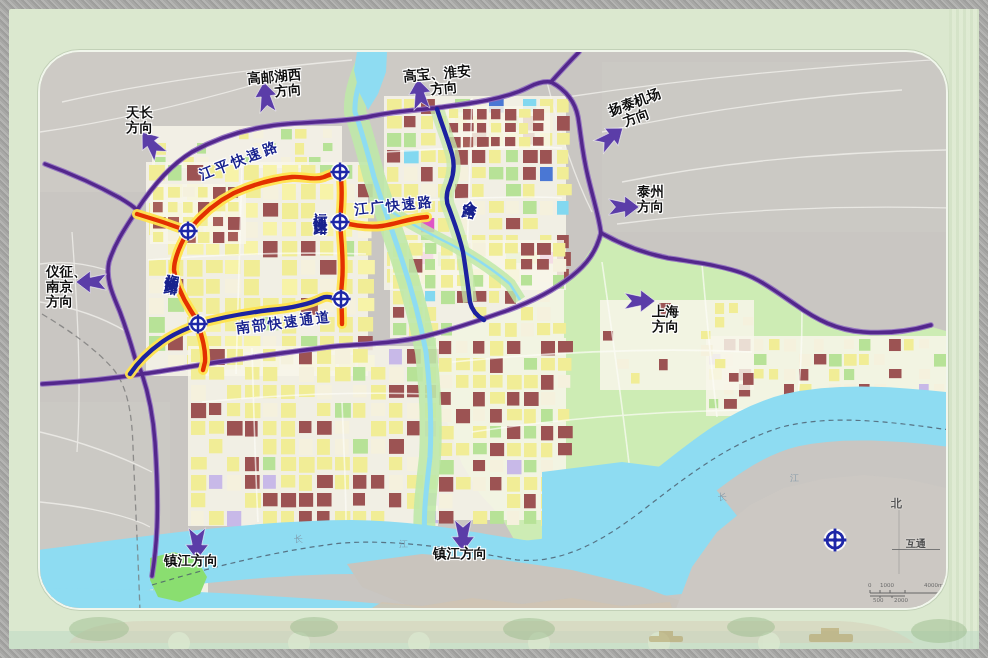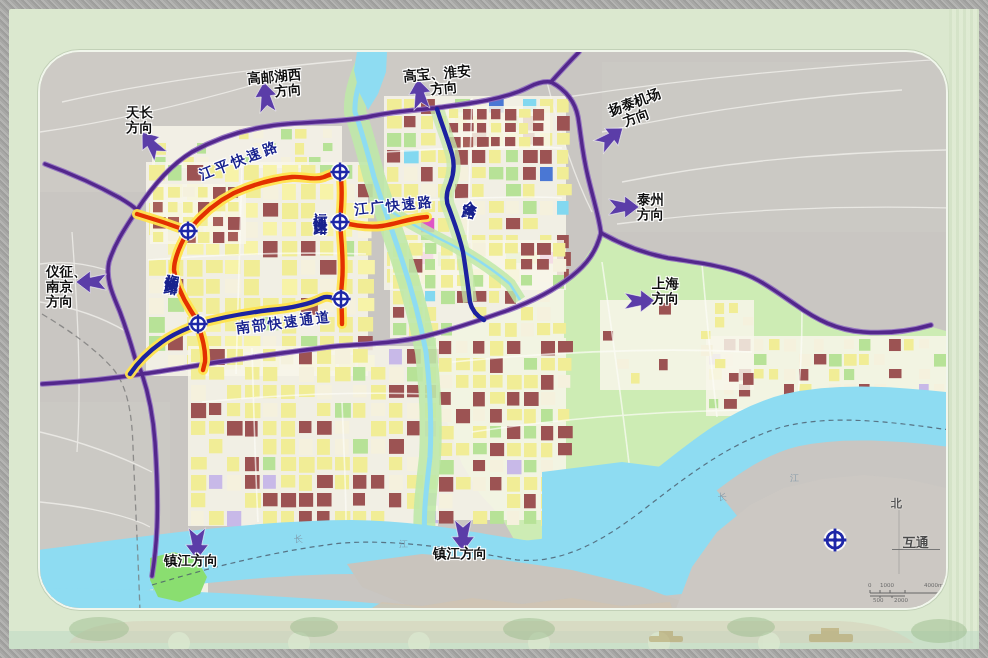--- a/index.html
+++ b/index.html
@@ -17,21 +17,21 @@
   
   .dl{position:absolute;color:var(--direction-label,#0d0d0d);font-weight:bold;font-size:13.5px;
     line-height:15px;white-space:nowrap;
     text-shadow:-1px -1px 0 #fff,1px -1px 0 #fff,-1px 1px 0 #fff,1px 1px 0 #fff,0 0 3px #fff;}
   .dl .ind{margin-left:26px;}
   .rl{position:absolute;color:var(--road-label,#18228e);font-weight:bold;font-size:14px;
     letter-spacing:2px;white-space:nowrap;
     text-shadow:-1px -1px 0 #fff,1px -1px 0 #fff,-1px 1px 0 #fff,1px 1px 0 #fff,0 0 3px #fff;}
   .vert{writing-mode:vertical-rl;text-orientation:upright;letter-spacing:2px;}
   .riverchar{position:absolute;color:#7e95a6;font-size:9px;opacity:.85;letter-spacing:1px;}
-  .legend-t{position:absolute;color:#4a4a4a;font-weight:bold;font-size:13px;
+  .legend-t{position:absolute;color:#4a4a4a;font-weight:bold;font-size:10px;
     text-shadow:0 0 2px #fff;}
   .legend-underline{position:absolute;border-bottom:1px solid #777;width:48px;height:17px;
     text-align:center;}
   .north{position:absolute;color:#555;font-size:11px;font-weight:bold;text-shadow:0 0 2px #fff;}
   .sb{position:absolute;color:#6b6b6b;font-size:5.5px;line-height:6px;}
   .road-ring{stroke:var(--ring-road,#53278c);}
   .road-red{stroke:var(--expressway,#e33000);}
   .road-glow{stroke:var(--expressway-glow,#ffe34d);}
   .road-blue{stroke:var(--artery,#1c22a0);}
   .arrow{fill:var(--arrow,#5b3da8);stroke:#ffffff;stroke-width:.8;stroke-opacity:.6;}
@@ -885,25 +885,25 @@
   <div class="ind">方向</div>
 </div>
 <div class="dl" style="left:364px;top:14px;transform:rotate(-5deg)">
   <div>高宝、淮安</div>
   <div class="ind">方向</div>
 </div>
 <div class="dl" style="left:570px;top:42px;transform:rotate(-20deg)">
   <div>扬泰机场</div>
   <div style="margin-left:10px">方向</div>
 </div>
-<div class="dl" style="left:597px;top:140px">
+<div class="dl" style="left:597px;top:132px">
   <div>泰州</div>
   <div>方向</div>
 </div>
-<div class="dl" style="left:612px;top:224px">
+<div class="dl" style="left:612px;top:252px">
   <div>上海</div>
   <div>方向</div>
 </div>
 <div class="dl" style="left:6px;top:212px">
   <div>仪征、</div>
   <div>南京</div>
   <div>方向</div>
 </div>
 <div class="dl" style="left:124px;top:501px">
   <div>镇江方向</div>

